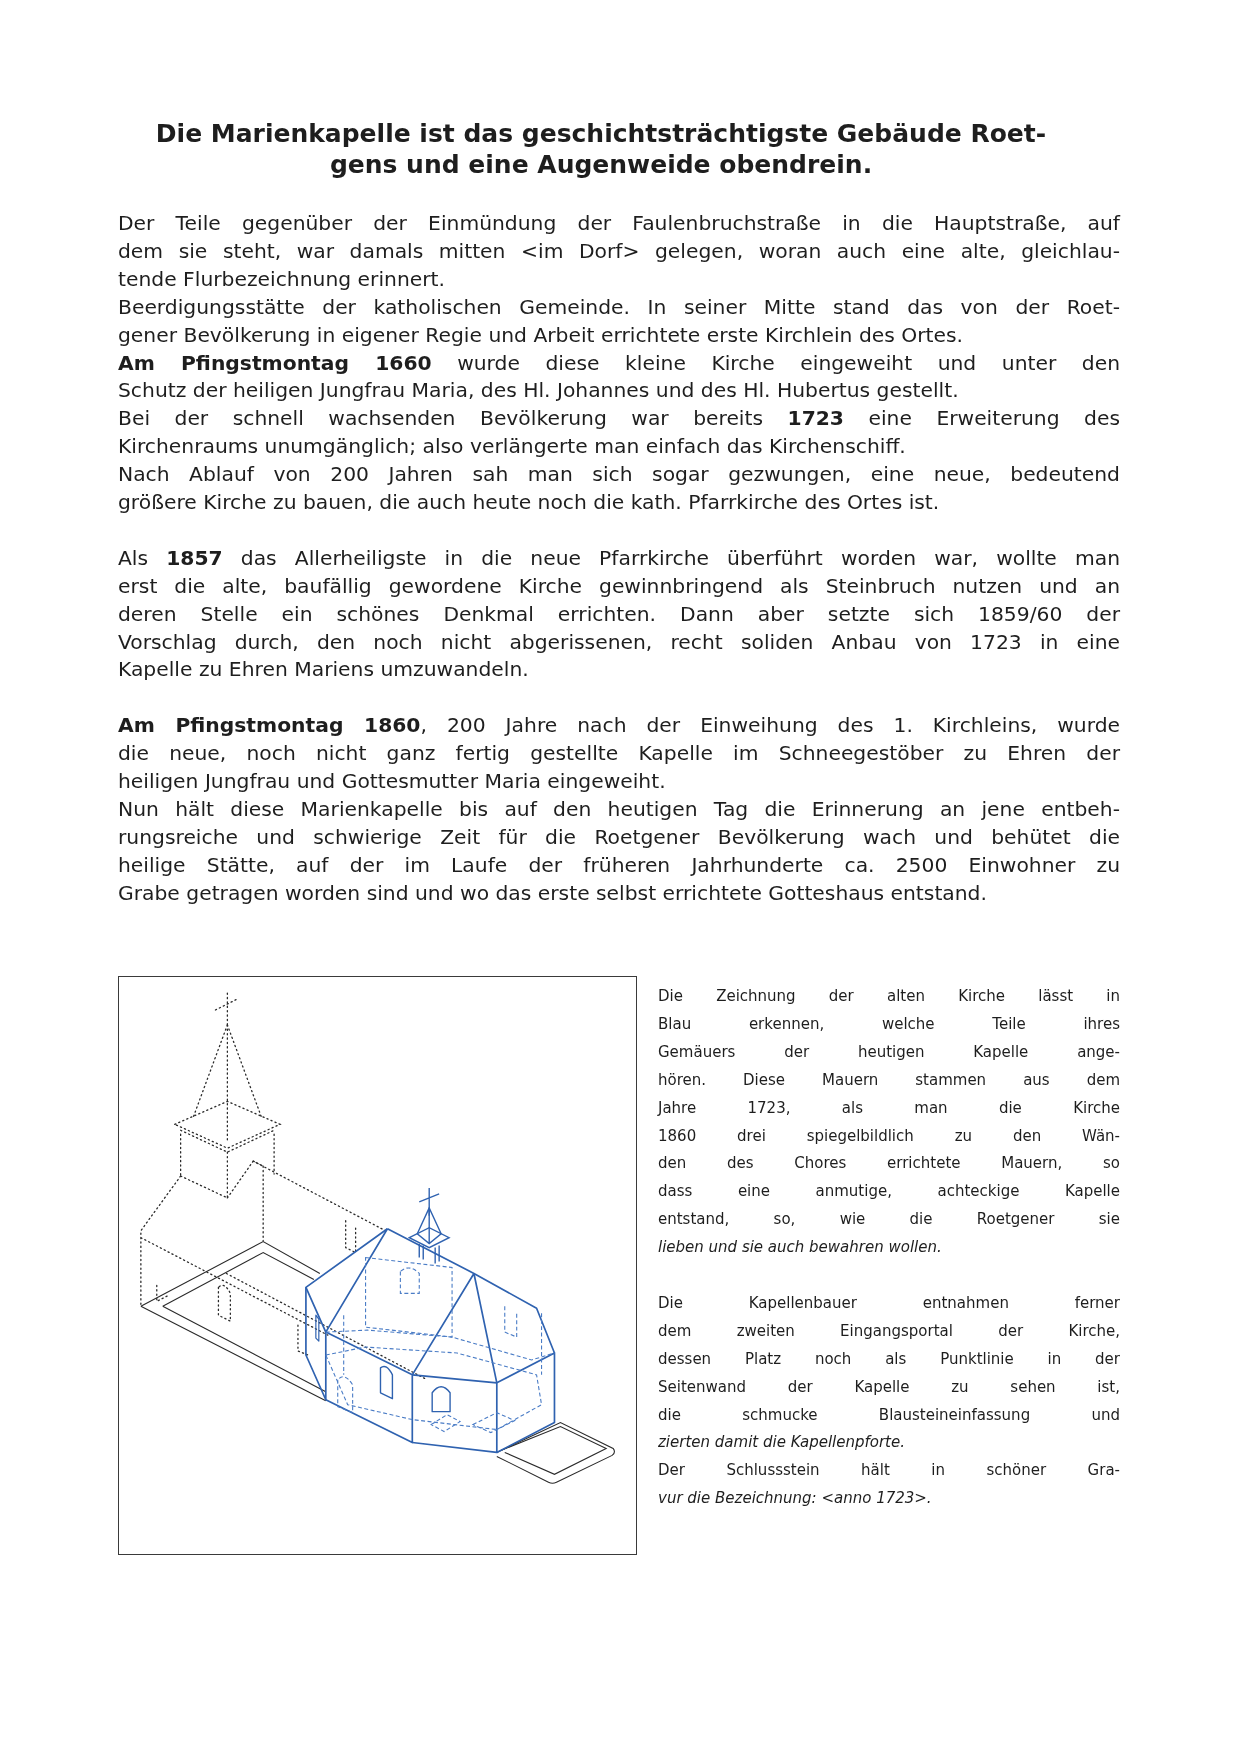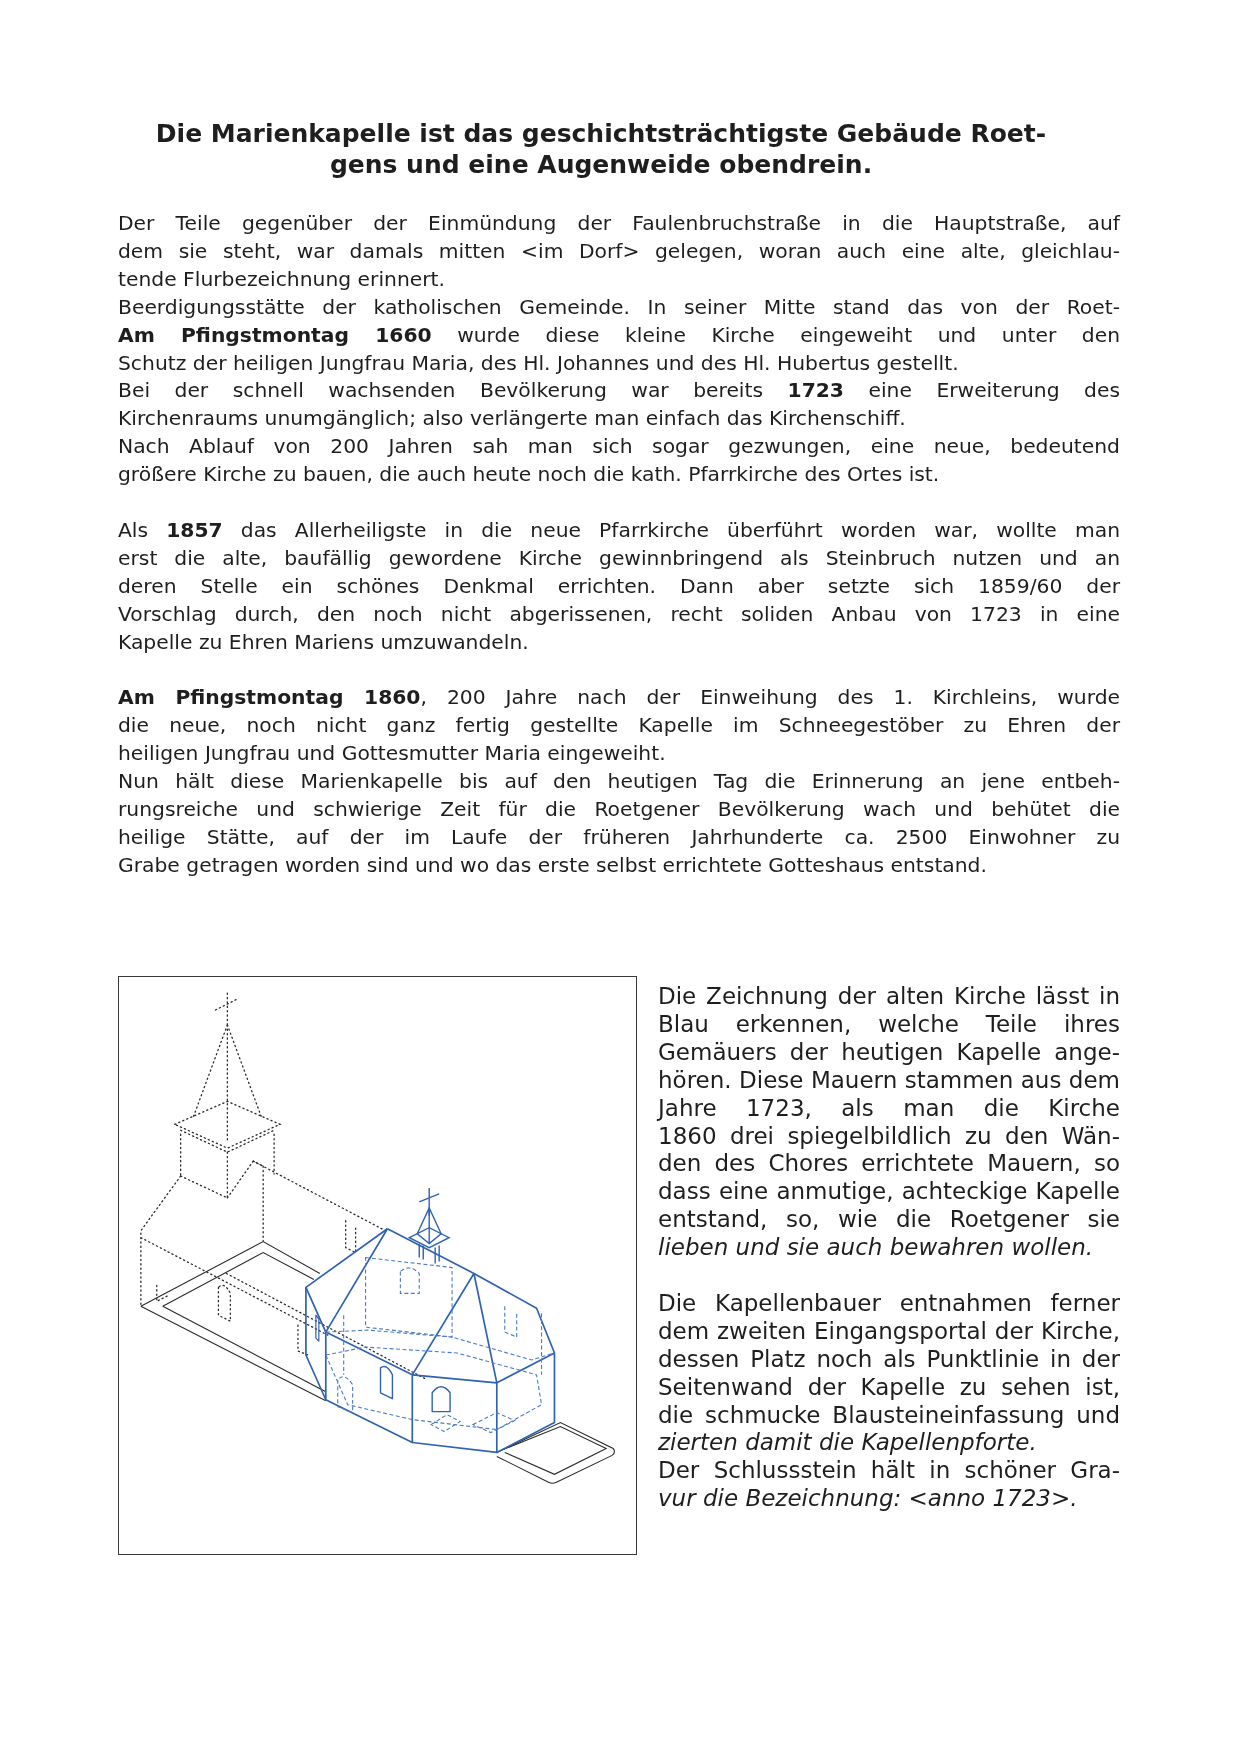--- a/index.html
+++ b/index.html
@@ -16,40 +16,41 @@
   .body .line { display: block; text-align: justify; text-align-last: justify; white-space: nowrap; }
   .body .line.last { text-align-last: left; }
   .gap { height: 27.9px; }
   b { font-weight: bold; }
 
   .figure { position: absolute; left: 118px; top: 976px; width: 519px; height: 579px;
             border: 1.3px solid #3a3a3a; box-sizing: border-box; background: #fff; }
   .figure svg { position: absolute; left: 0; top: 0; }
 
   .side { position: absolute; left: 658px; width: 462px; top: 983px;
-          font-size: 23px; line-height: 27.9px; }
+          font-size: 15px; line-height: 27.9px; }
   .side .line { display: block; text-align: justify; text-align-last: justify; white-space: nowrap; }
   .side .line.last { text-align-last: left; font-style: italic; }
 </style>
 </head>
 <body>
 
 <div class="page">
 
   <h1 class="title">
     <span>Die Marienkapelle ist das geschichtsträchtigste Gebäude Roet-</span>
     <span>gens und eine Augenweide obendrein.</span>
   </h1>
 
   <div class="body">
     <div>
         <span class="line"><span>Der Teile gegenüber der Einmündung der Faulenbruchstraße in die Hauptstraße, auf</span></span>
         <span class="line"><span>dem sie steht, war damals mitten &lt;im Dorf&gt; gelegen, woran auch eine alte, gleichlau-</span></span>
         <span class="line last"><span>tende Flurbezeichnung erinnert.</span></span>
         <span class="line"><span>Beerdigungsstätte der katholischen Gemeinde. In seiner Mitte stand das von der Roet-</span></span>
+        <span class="line last"><span>gener Bevölkerung in eigener Regie und Arbeit errichtete erste Kirchlein des Ortes.</span></span>
         <span class="line"><b>Am Pfingstmontag 1660</b><span> wurde diese kleine Kirche eingeweiht und unter den</span></span>
         <span class="line last"><span>Schutz der heiligen Jungfrau Maria, des Hl. Johannes und des Hl. Hubertus gestellt.</span></span>
         <span class="line"><span>Bei der schnell wachsenden Bevölkerung war bereits </span><b>1723</b><span> eine Erweiterung des</span></span>
         <span class="line last"><span>Kirchenraums unumgänglich; also verlängerte man einfach das Kirchenschiff.</span></span>
         <span class="line"><span>Nach Ablauf von 200 Jahren sah man sich sogar gezwungen, eine neue, bedeutend</span></span>
         <span class="line last"><span>größere Kirche zu bauen, die auch heute noch die kath. Pfarrkirche des Ortes ist.</span></span>
       </div>
     <div class="gap"></div>
     <div>
         <span class="line"><span>Als </span><b>1857</b><span> das Allerheiligste in die neue Pfarrkirche überführt worden war, wollte man</span></span>

